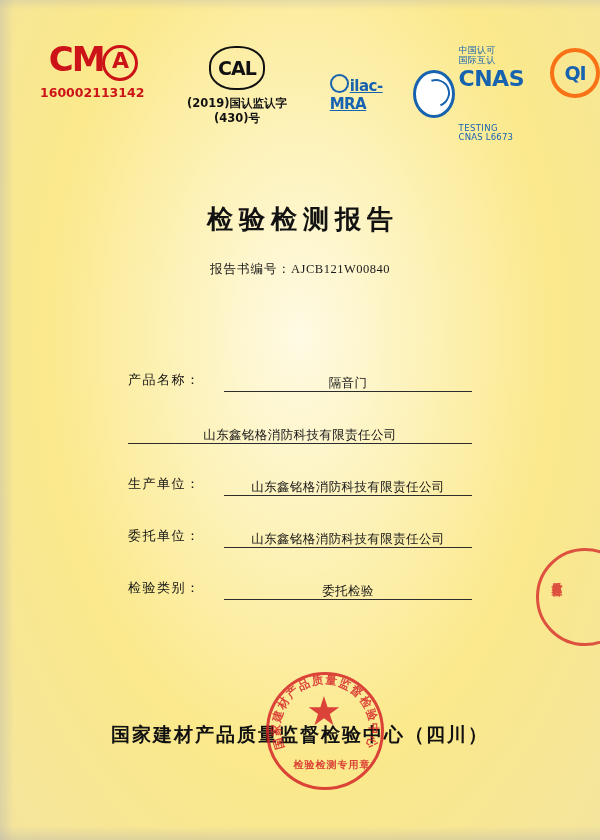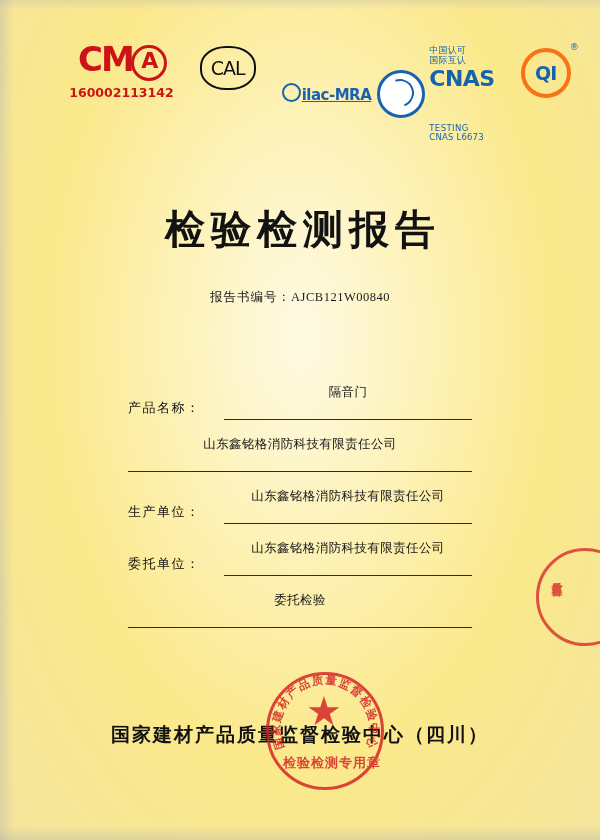--- a/index.html
+++ b/index.html
@@ -102,21 +102,21 @@
   
   .cal-block { text-align: center; padding-top: 2px; }
   .cal-mark {
     width: 52px; height: 40px;
     border: 2.5px solid #111;
     border-radius: 26px/20px;
     display: flex;
     align-items: center;
     justify-content: center;
     font-family: "DejaVu Sans", sans-serif;
-    font-weight: 400;
+    font-weight: 700;
     font-size: 19px;
     color: #111;
     letter-spacing: -1px;
     margin: 4px auto 0;
   }
   .cal-num {
     font-family: "DejaVu Sans", sans-serif;
     font-size: 11.5px;
     font-weight: 700;
     color: #111;
@@ -224,27 +224,27 @@
   
   .title-zone {
     position: relative;
     z-index: 5;
     text-align: center;
     margin-top: 72px;
   }
   .doc-title {
     font-family: Liberation Serif, serif;
     font-weight: 700;
-    font-size: 40px;
+    font-size: 26px;
     letter-spacing: 6px;
     color: #121212;
     text-indent: 6px;
   }
   .report-no {
-    margin-top: 32px;
+    margin-top: 24px;
     font-family: "DejaVu Sans", sans-serif;
     font-size: 12.5px;
     color: #1a1a1a;
     letter-spacing: 0.5px;
   }
   .report-no .rn-label { letter-spacing: 1px; }
   .report-no .rn-value { font-family: "Liberation Serif", serif; letter-spacing: 0.5px; }
 
   
   .fields {
@@ -270,21 +270,21 @@
     text-align: justify;
   }
   .field-value {
     flex: 1;
     border-bottom: 1px solid #2c2c2c;
     text-align: center;
     font-family: "DejaVu Sans", sans-serif;
     font-size: 12.5px;
     color: #151515;
     letter-spacing: 0.4px;
-    padding-bottom: 19px;
+    padding-bottom: 0;
     line-height: 16px;
   }
 
   
   .footer {
     position: absolute;
     left: 0; right: 0;
     bottom: 92px;
     z-index: 6;
     text-align: center;
@@ -340,21 +340,21 @@
     font-weight: 700;
     fill: #d41f24;
     letter-spacing: 1.4px;
   }
   .stamp-bottom {
     position: absolute;
     left: 14px; right: 0;
     bottom: 18px;
     text-align: center;
     font-family: "DejaVu Sans", sans-serif;
-    font-size: 13px;
+    font-size: 10px;
     font-weight: 700;
     color: #d41f24;
     letter-spacing: 1px;
   }
 
   
   .stamp-edge-right {
     position: absolute;
     right: -34px;
     top: 548px;
@@ -419,20 +419,21 @@
 
       <div class="cma-block">
         <div class="cma-mark">
           <span>CM</span><span class="ring">A</span>
         </div>
         <div class="cma-num">160002113142</div>
       </div>
 
       <div class="cal-block">
         <div class="cal-mark">CAL</div>
+        <div class="cal-num">(2019)国认监认字(430)号</div>
       </div>
 
       <div class="cnas-block">
         <div class="ilac"><span class="globe"></span><span>ilac-MRA</span></div>
         <div class="cnas-circle"></div>
         <div class="cnas-txt">
           <span class="cn-top">中国认可</span>
           <span class="cn-top">国际互认</span>
           <span class="cn-big">CNAS</span>
           <span class="cn-sub">TESTING</span>
@@ -465,20 +466,21 @@
       </div>
       <div class="field-row">
         <div class="field-label">生产单位：</div>
         <div class="field-value">山东鑫铭格消防科技有限责任公司</div>
       </div>
       <div class="field-row">
         <div class="field-label">委托单位：</div>
         <div class="field-value">山东鑫铭格消防科技有限责任公司</div>
       </div>
       <div class="field-row">
+        <div class="field-label">检验类别：</div>
         <div class="field-value">委托检验</div>
       </div>
     </div>
 
   <div class="footer">
     <div class="org-name">国家建材产品质量监督检验中心（四川）</div>
   </div>
 
   <div class="stamp-edge-right">
     <span>质量监督</span>

